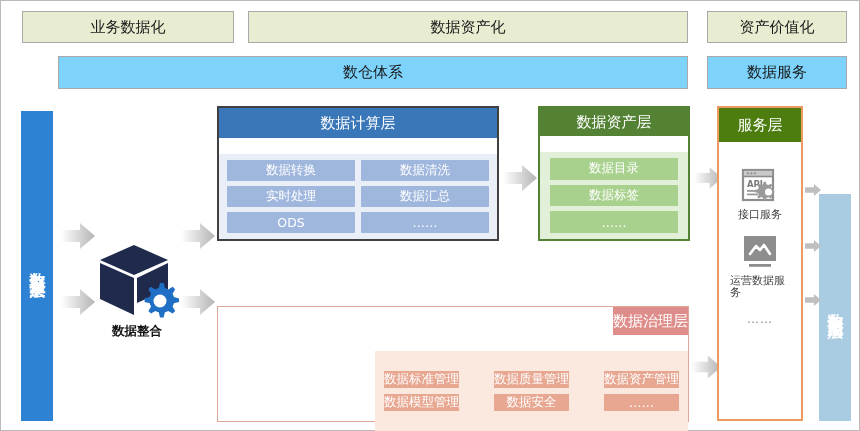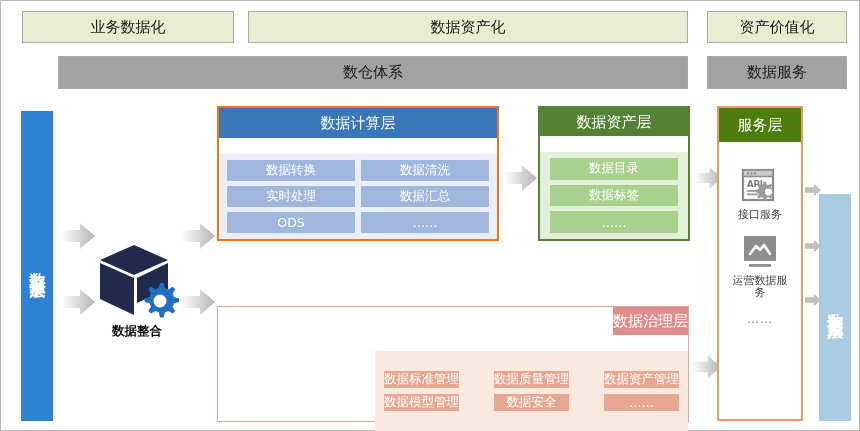--- a/index.html
+++ b/index.html
@@ -27,21 +27,21 @@
 
   
   .banner {
     background: #e8ecd0;
     border: 1px solid #a9a9a9;
     color: #1a1a1a;
     font-size: 15px;
     height: 32px;
   }
   .subbanner {
-    background: #a3a3a3;
+    background: #7dd3fc;
     border: 1px solid #a9a9a9;
     color: #1a1a1a;
     font-size: 15px;
     height: 33px;
   }
 
   
   .sidebar-left {
     background: #2e82d4;
     color: #ffffff;
@@ -57,21 +57,21 @@
 
   
   .panel { position: absolute; display: flex; flex-direction: column; }
   .panel-head {
     display: flex; align-items: center; justify-content: center;
     color: #ffffff; font-size: 15px; flex: none;
   }
   .panel-body { flex: 1; display: flex; flex-direction: column; margin-top: 16px; }
 
   
-  .p-compute { border: 2px solid #f97316; background: #ffffff; }
+  .p-compute { border: 2px solid #404040; background: #ffffff; }
   .p-compute .panel-head { background: #3a77b8; height: 30px; }
   .p-compute .panel-body { background: #e9eef7; padding: 6px 8px; gap: 5px; }
   .cell-blue {
     background: #9fb6dd; color: #ffffff; font-size: 12.5px;
     display: flex; align-items: center; justify-content: center;
     flex: 1; border-radius: 1px;
   }
 
   
   .p-asset { border: 2px solid #548235; background: #ffffff; }
@@ -98,21 +98,21 @@
   .p-service .panel-head { background: #4d7c0f; height: 34px; font-size: 15px; }
   .p-service .panel-body { background: #ffffff; align-items: center; padding-top: 8px; }
 
   .row { display: flex; gap: 6px; flex: 1; }
 
   .svc-item {
     display: flex; flex-direction: column; align-items: center;
     margin-bottom: 4px;
   }
   .svc-label {
-    font-size: 11px; color: #3f3f3f; text-align: center;
+    font-size: 11px; color: #3f3f3f; text-align: left;
     line-height: 1.15; margin-top: 3px;
   }
   .svc-dots { font-size: 12px; color: #8a8a8a; letter-spacing: 1px; margin-top: 8px; }
 
   
   .arrow { position: absolute; }
 
   
   .cube-label {
     position: absolute; font-size: 12.5px; font-weight: 700; color: #111111;

